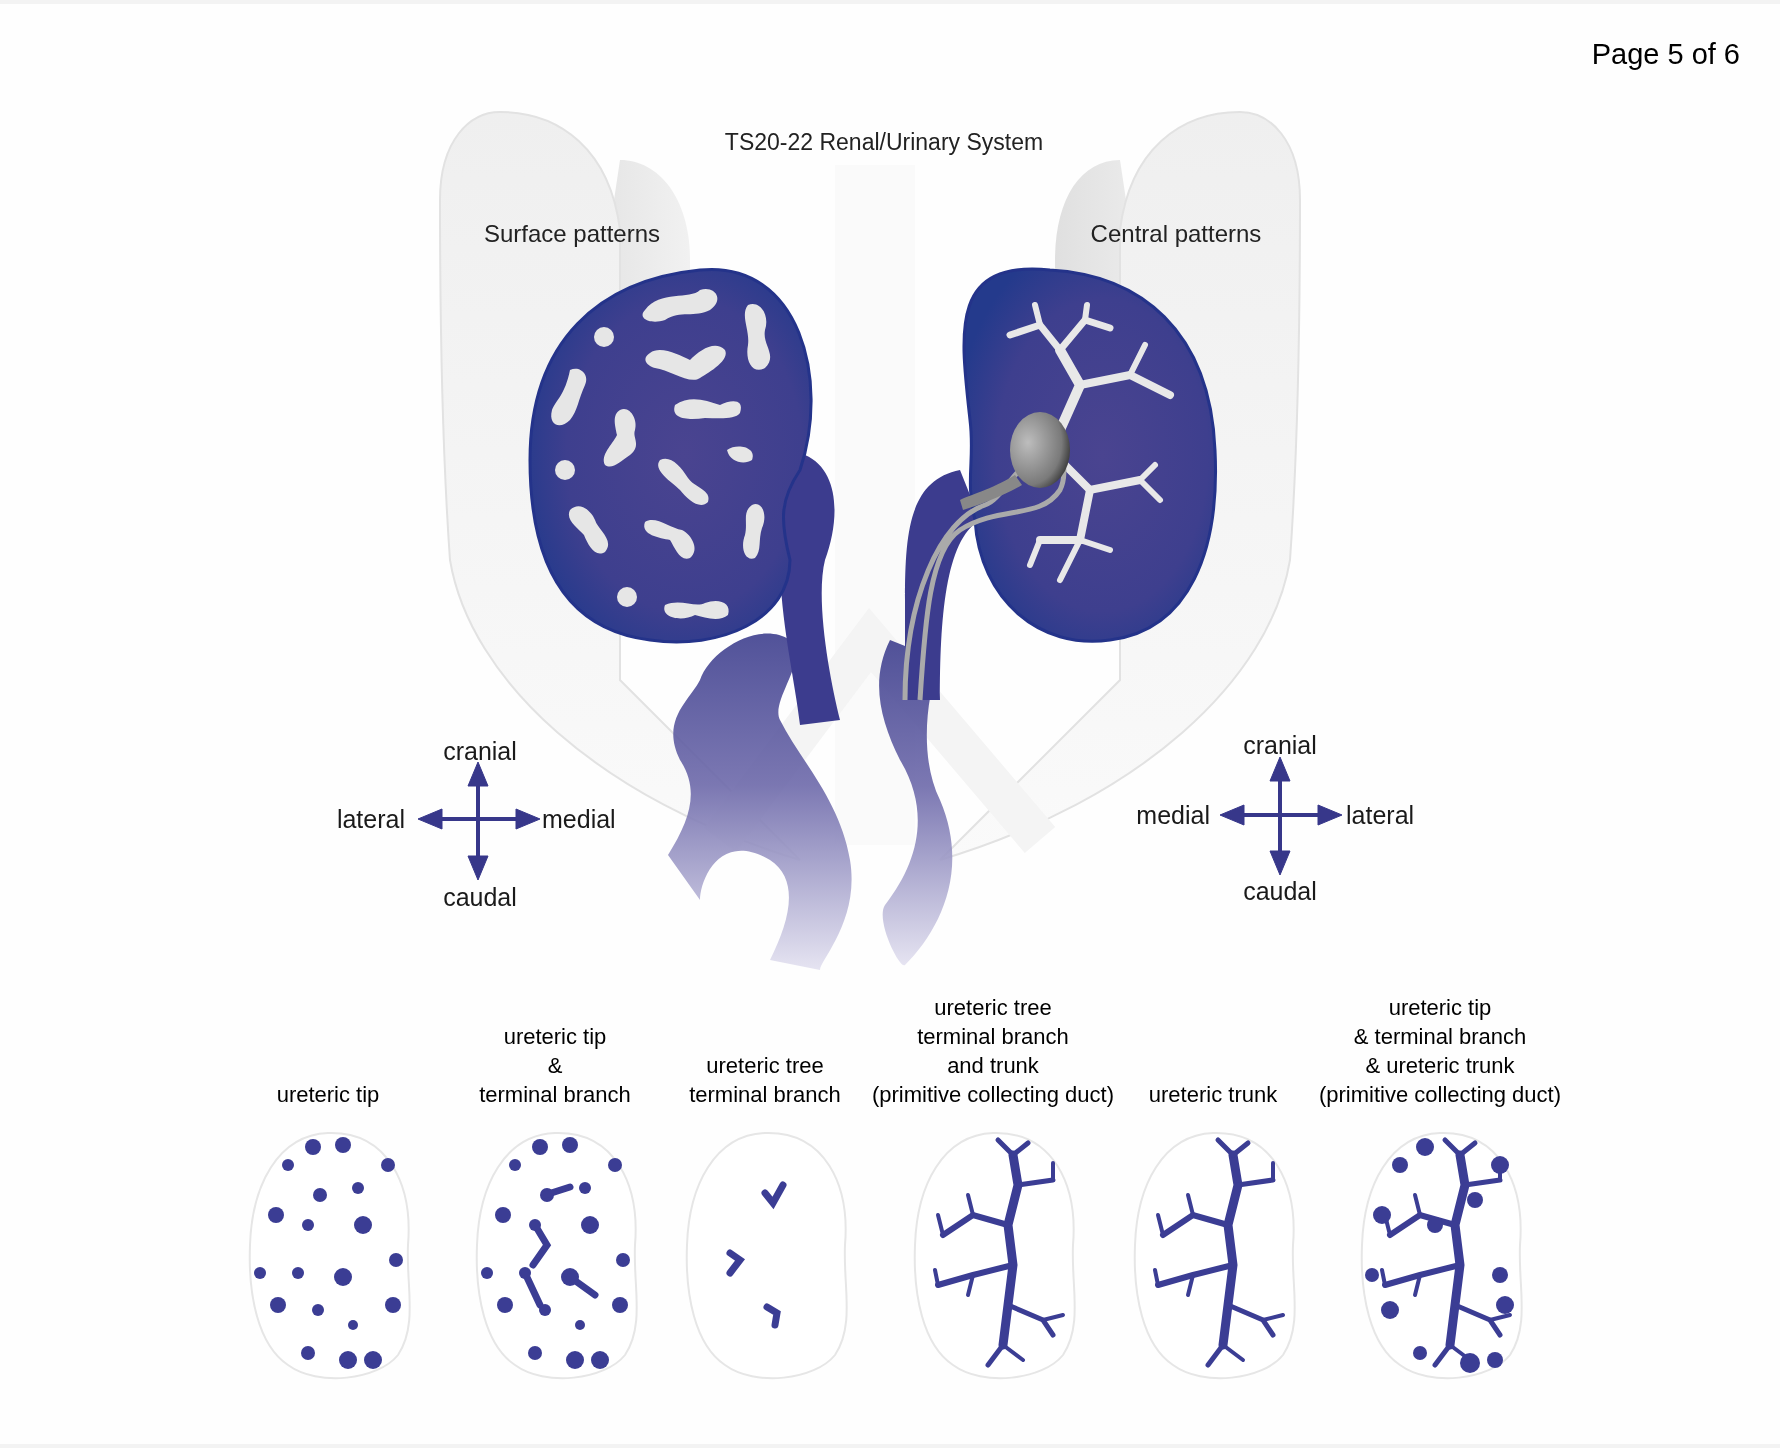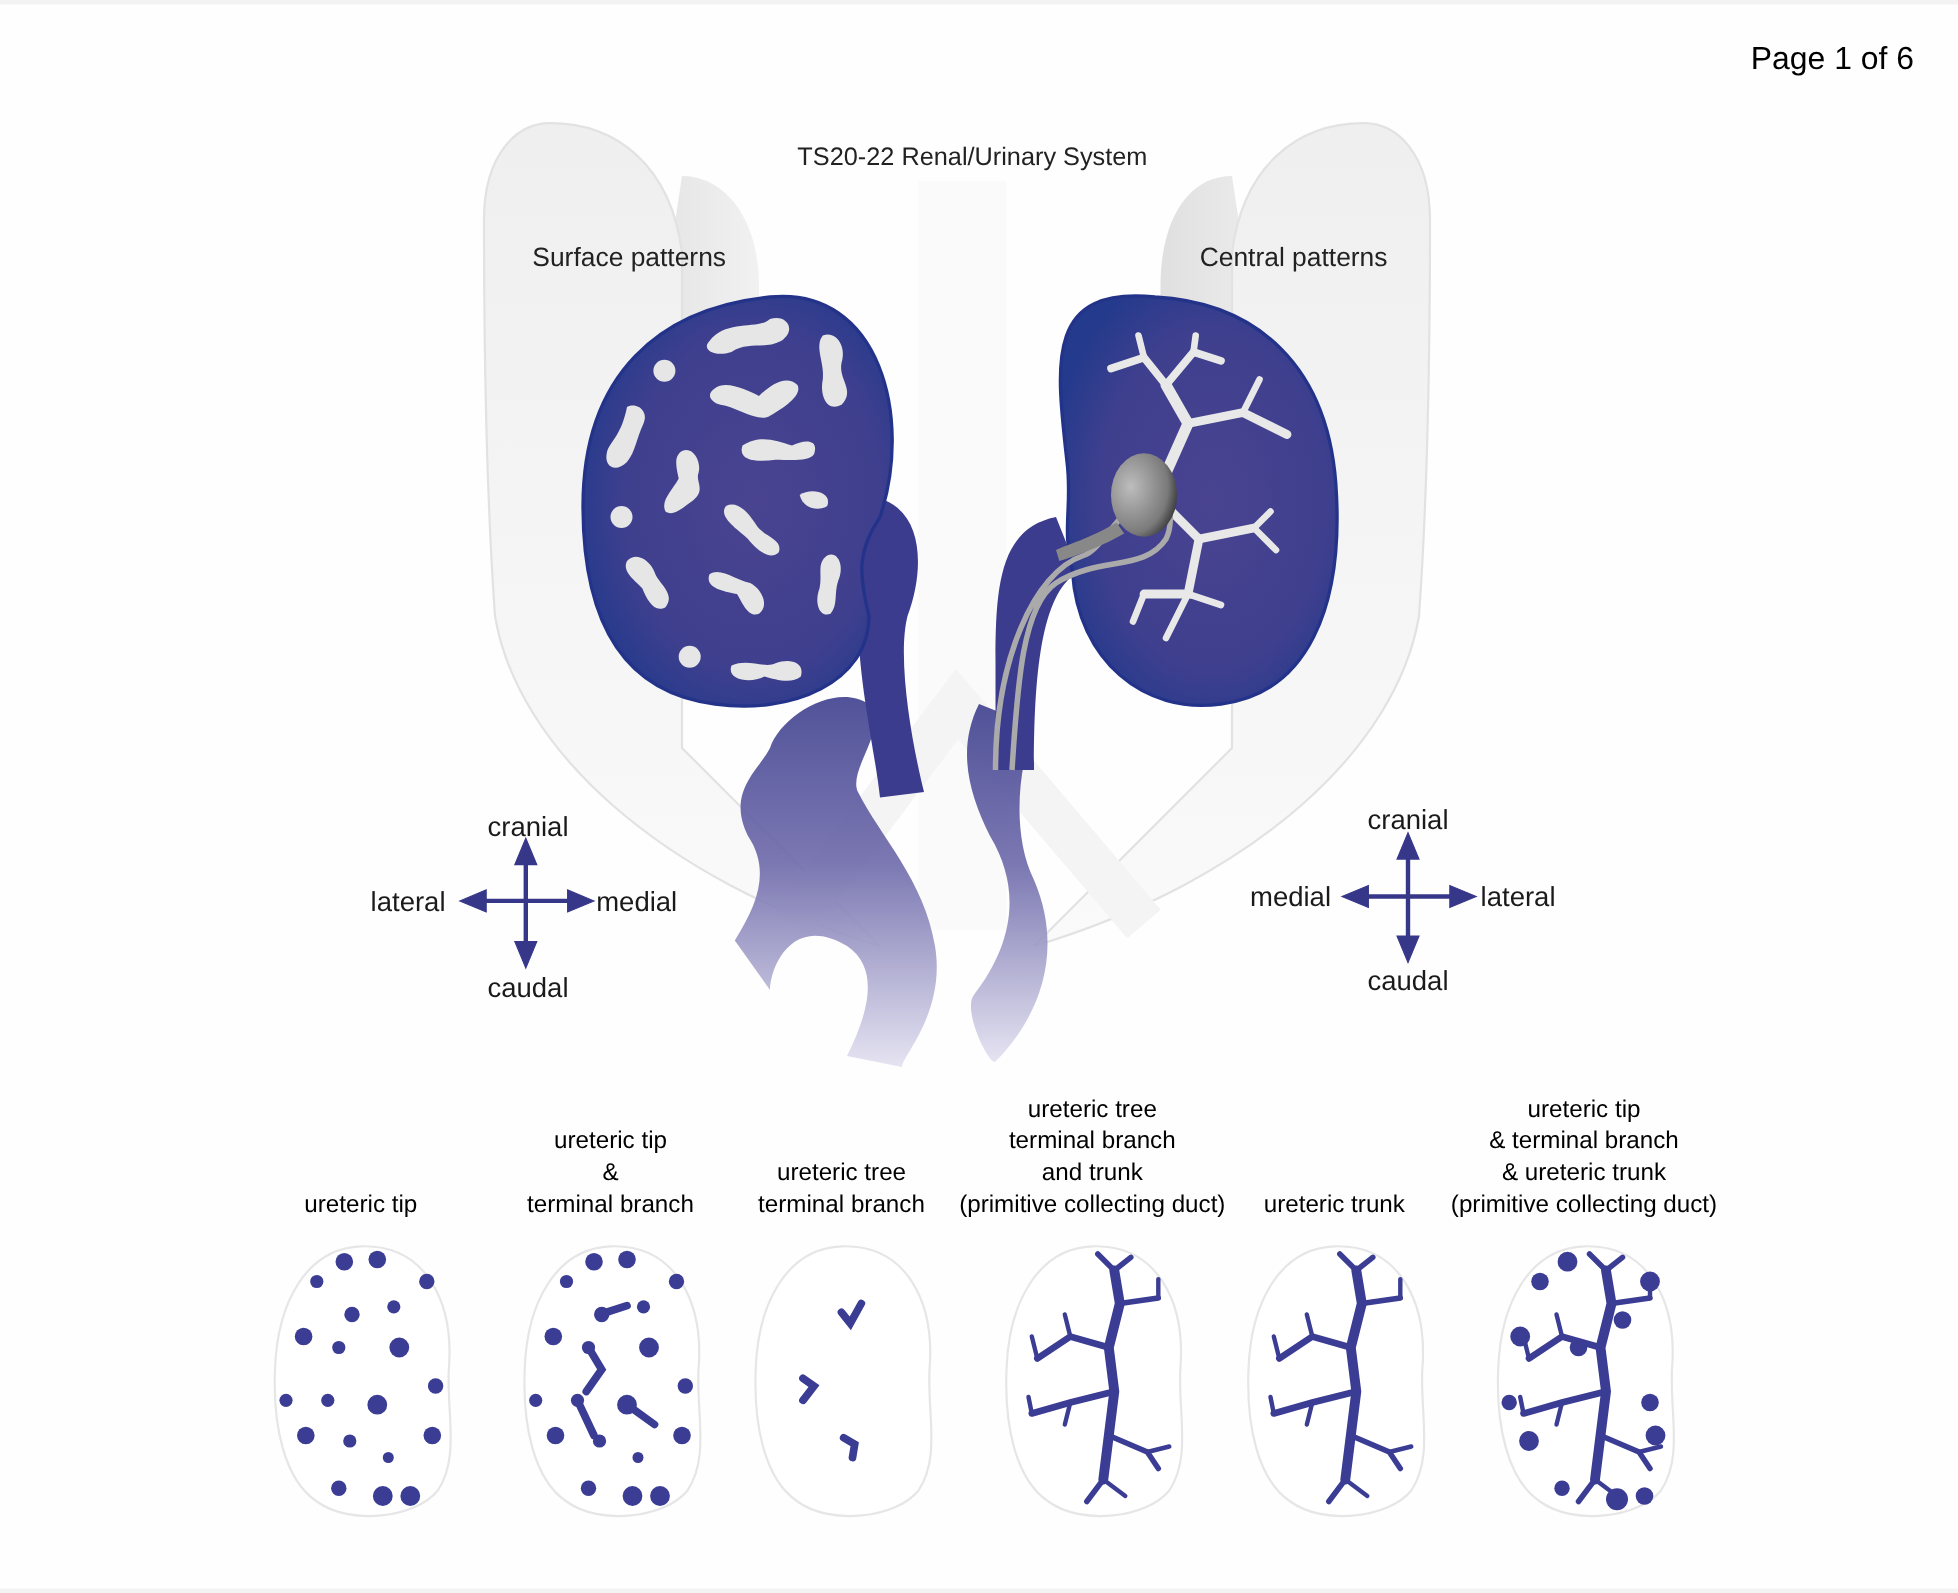--- a/index.html
+++ b/index.html
@@ -9,21 +9,21 @@
   svg.figure { position: absolute; left: 0; top: 0; }
   .t-title { font-size: 23px; fill: #222; font-family: "Liberation Sans", sans-serif; }
   .t-side { font-size: 24px; fill: #222; font-family: "Liberation Sans", sans-serif; }
   .t-axis { font-size: 25px; fill: #1a1a1a; font-family: "Liberation Sans", sans-serif; }
   .t-cap { font-size: 22px; fill: #000; font-family: "Liberation Sans", sans-serif; }
 </style>
 </head>
 <body>
 
 <div class="page">
-  <div class="page-number">Page 1 of 6</div>
+  <div class="page-number">Page 5 of 6</div>
 </div>
 
 <svg class="figure" width="1780" height="1448" viewBox="0 0 1780 1448">
   <defs>
     <radialGradient id="kidGrad" cx="0.55" cy="0.5" r="0.6">
       <stop offset="0" stop-color="#4a4490"></stop>
       <stop offset="0.7" stop-color="#3e3f8e"></stop>
       <stop offset="1" stop-color="#243a8c"></stop>
     </radialGradient>
     <linearGradient id="ureterGrad" x1="0" y1="0" x2="0" y2="1">

